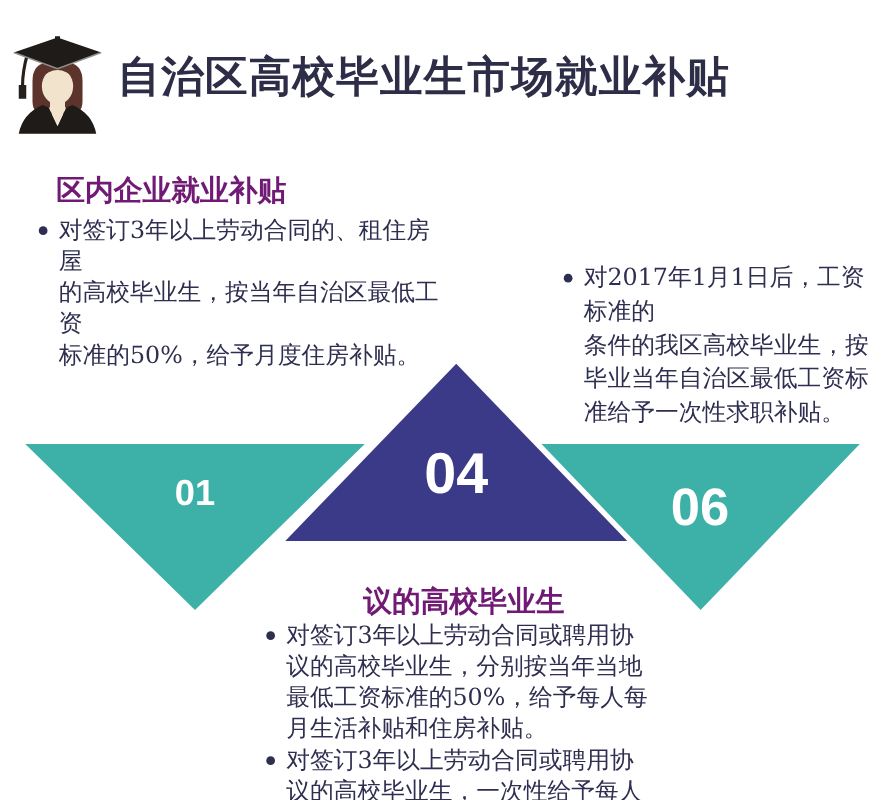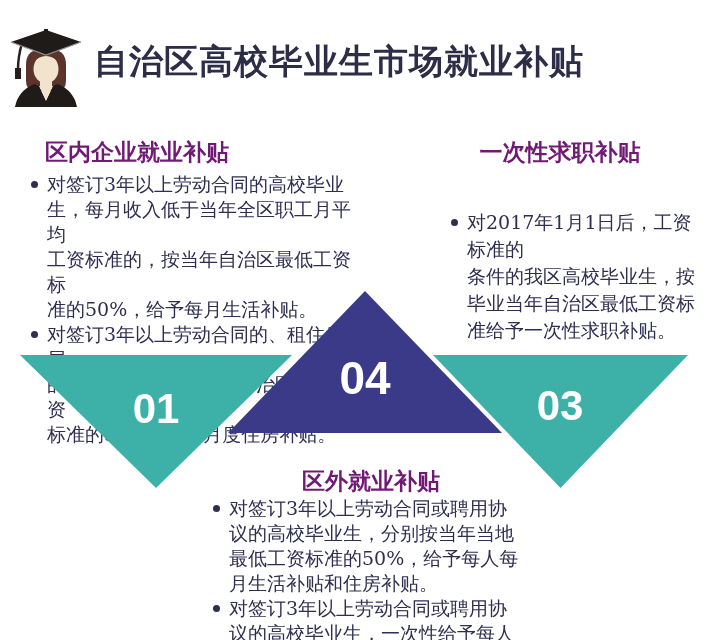--- a/index.html
+++ b/index.html
@@ -96,21 +96,21 @@
   .tri-02 { left: 228px; top: 266px; width: 274px; height: 142px; }
 
   .tri-num {
     position: absolute;
     width: 110px;
     text-align: center;
     color: #ffffff;
     font-family: "Liberation Sans", "DejaVu Sans", sans-serif;
     font-weight: bold;
   }
-  .num-01 { left: 101px; top: 361px; font-size: 42px; line-height: 46px; }
+  .num-01 { left: 101px; top: 347px; font-size: 29px; line-height: 46px; }
   .num-02 { left: 310px; top: 328px; font-size: 46px; line-height: 50px; }
   .num-03 { left: 505px; top: 358px; font-size: 42px; line-height: 46px; }
 </style>
 </head>
 <body>
 
 <div class="canvas">
 
   <svg class="grad-icon" viewBox="0 0 74 78" xmlns="http://www.w3.org/2000/svg">
 
@@ -131,46 +131,41 @@
 
     <polygon points="37,1 72,13 37,26 2,13" fill="#1e1b19"></polygon>
     <path d="M2,13 L37,26 L72,13" stroke="#8d8d8d" stroke-width="1.2" fill="none"></path>
     <rect x="35" y="0" width="4" height="4" fill="#1e1b19"></rect>
   </svg>
 
   <h1 class="page-title">自治区高校毕业生市场就业补贴</h1>
 
   <h2 class="sec-heading heading-left">区内企业就业补贴</h2>
   <ul class="bullets list-left">
-    <li>对签订3年以上劳动合同的高校毕业
-生，每月收入低于当年全区职工月平均
-工资标准的，按当年自治区最低工资标
-准的50%，给予每月生活补贴。</li>
     <li>对签订3年以上劳动合同的、租住房屋
 的高校毕业生，按当年自治区最低工资
 标准的50%，给予月度住房补贴。</li>
   </ul>
 
-  <h2 class="sec-heading heading-right">一次性求职补贴</h2>
   <ul class="bullets list-right">
     <li>对2017年1月1日后，工资标准的
 条件的我区高校毕业生，按
 毕业当年自治区最低工资标
 准给予一次性求职补贴。</li>
   </ul>
 
   <div class="tri tri-down tri-01"></div>
   <div class="tri tri-up tri-02"></div>
   <div class="tri tri-down tri-03"></div>
 
   <div class="tri-num num-01">01</div>
   <div class="tri-num num-02">04</div>
-  <div class="tri-num num-03">03</div>
+  <div class="tri-num num-03">06</div>
 
-  <h2 class="sec-heading heading-bottom">区外就业补贴</h2>
+  <h2 class="sec-heading heading-bottom">议的高校毕业生</h2>
   <ul class="bullets list-bottom">
     <li>对签订3年以上劳动合同或聘用协
 议的高校毕业生，分别按当年当地
 最低工资标准的50%，给予每人每
 月生活补贴和住房补贴。</li>
     <li>对签订3年以上劳动合同或聘用协
 议的高校毕业生，一次性给予每人
 2000元路费补贴。</li>
   </ul>
 

